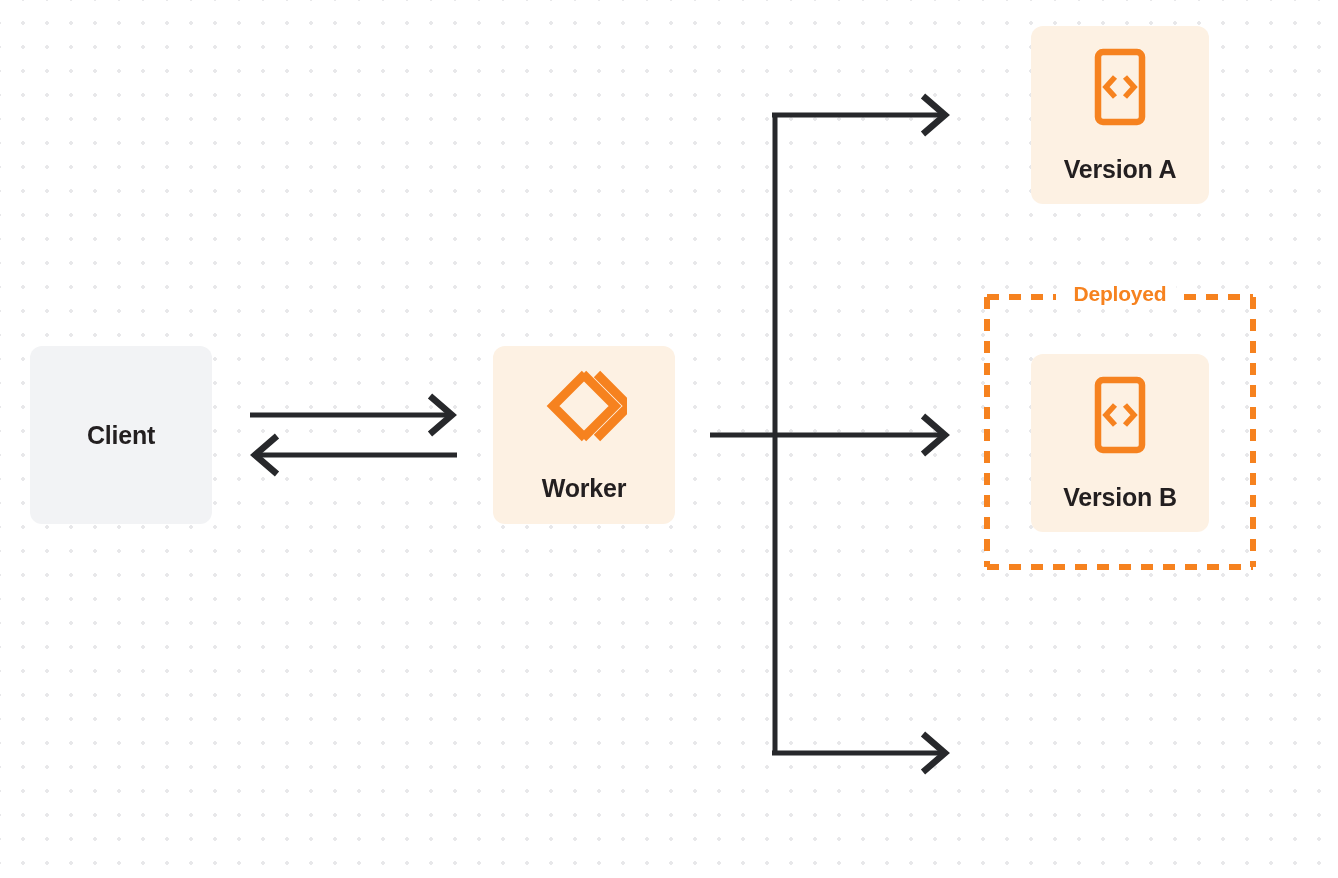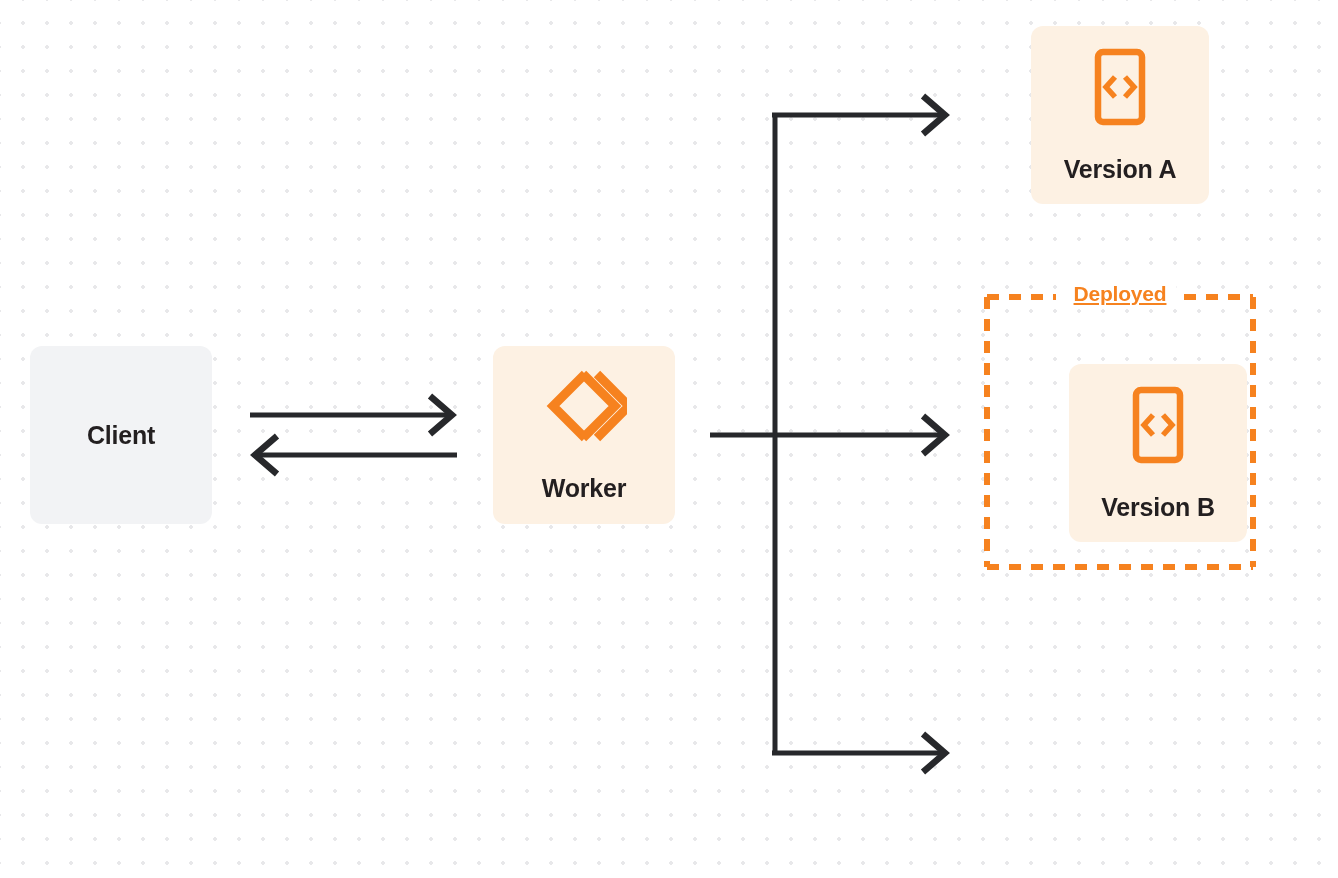--- a/index.html
+++ b/index.html
@@ -71,21 +71,21 @@
   }
 
   
   .version-card {
     width: 178px;
     height: 178px;
     background-color: #fdf1e3;
     left: 1031px;
   }
   #version-a-node { top: 26px; }
-  #version-b-node { top: 364px; margin-left: 38px; }
+  #version-b-node { top: 354px; }
   #version-c-node { top: 664px; }
 
   .version-card .node-label {
     font-size: 25px;
     margin-top: 16px;
   }
   .code-icon {
     display: block;
   }
 
@@ -105,21 +105,20 @@
     top: -14px;
     transform: translateX(-50%);
     background-color: #ffffff;
     padding: 0 10px;
     font-size: 21px;
     font-weight: bold;
     color: #f6821f;
     letter-spacing: -0.2px;
     white-space: nowrap;
     line-height: 28px;
-    text-decoration: underline;
   }
 
   
   #traffic-label {
     position: absolute;
     left: 775px;
     top: 350px;
     width: 170px;
     text-align: center;
     font-size: 18px;

